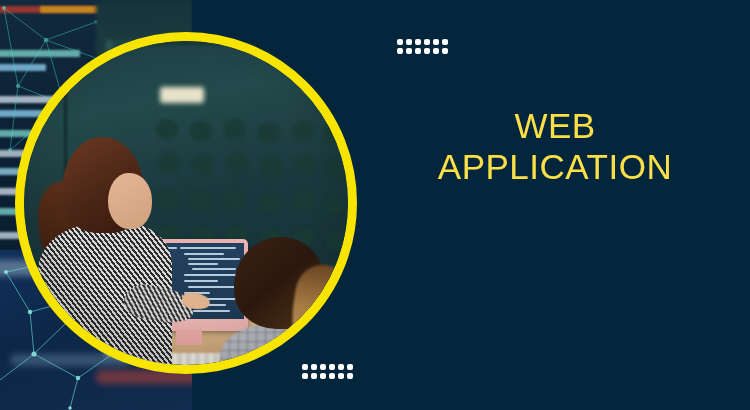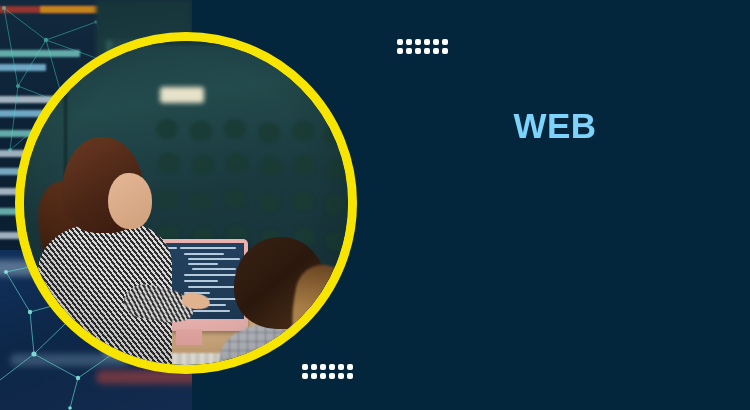--- a/index.html
+++ b/index.html
@@ -219,22 +219,22 @@
 
   
   .title-block {
     position: absolute;
     left: 390px; top: 105px;
     width: 330px;
     text-align: center;
   }
   .title-line {
     display: block;
-    color: #7dd3fc;
-    font-weight: 700;
+    color: #fde047;
+    font-weight: 400;
     font-size: 35px;
     line-height: 41px;
     letter-spacing: .5px;
     white-space: nowrap;
   }
 
   
   .dot-grid { position: absolute; display: grid; gap: 3px; }
   .dot-grid .dot {
     width: 6px; height: 6px;
@@ -400,20 +400,21 @@
         <div class="p2-hair"></div>
         <div class="p2-pony"></div>
       </div>
 
       <div class="ph-shade"></div>
     </div>
   </div>
 
   <div class="title-block">
     <span class="title-line">WEB</span>
+    <span class="title-line">APPLICATION</span>
   </div>
 
   <div class="dot-grid" id="dots-top">
     <div class="dot"></div>
     <div class="dot"></div>
     <div class="dot"></div>
     <div class="dot"></div>
     <div class="dot"></div>
     <div class="dot"></div>
     <div class="dot"></div>

